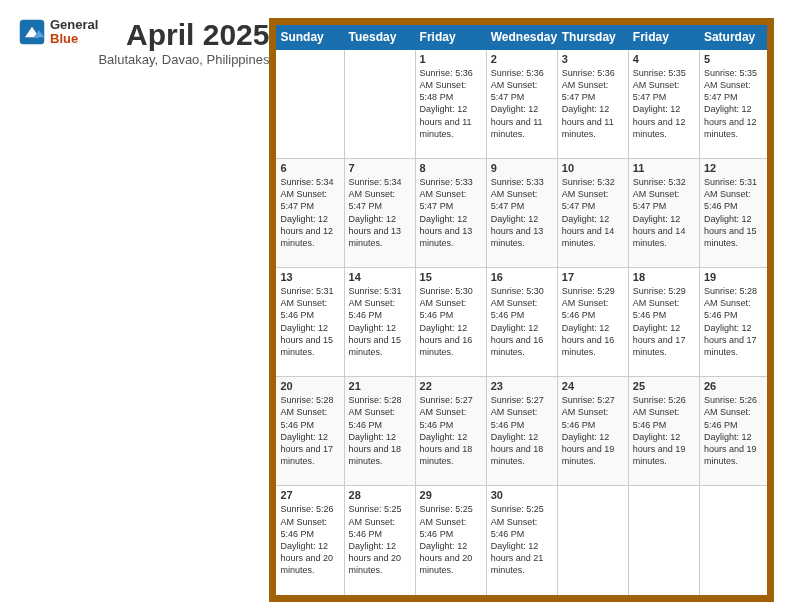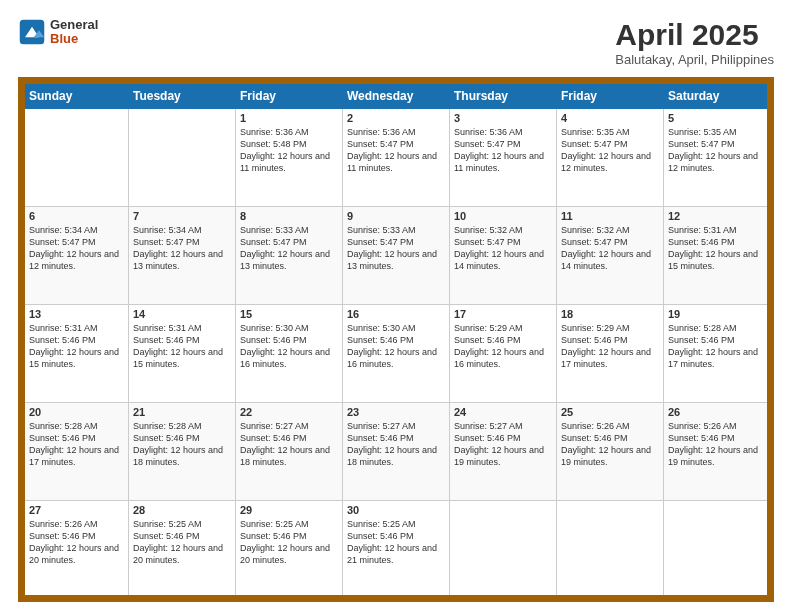--- a/index.html
+++ b/index.html
@@ -8,21 +8,21 @@
       height: 612px;
       font-family: Arial, sans-serif;
       background: #fff;
       overflow: hidden;
     }
     .page {
       width: 792px;
       height: 612px;
       padding: 18px 18px 10px 18px;
       display: flex;
-      flex-direction: column;
+      flex-direction: row;
     }
     .header {
       display: flex;
       justify-content: space-between;
       align-items: flex-start;
       margin-bottom: 10px;
     }
     .logo {
       display: flex;
       align-items: center;
@@ -35,20 +35,21 @@
       font-weight: bold;
       line-height: 1.1;
     }
     .logo-general { color: #333; }
     .logo-blue { color: #c2410c; }
     .logo-icon {
       width: 28px;
       height: 28px;
     }
     .title-block {
+      text-align: right;
     }
     .title-main {
       font-size: 30px;
       font-weight: bold;
       color: #333;
     }
     .title-sub {
       font-size: 13px;
       color: #555;
     }
@@ -105,21 +106,21 @@
         <polygon points="8,22 16,10 24,22" fill="white"></polygon>
         <polygon points="18,22 24,14 30,22" fill="#5ba3d9"></polygon>
       </svg>
       <div class="logo-text">
         <span class="logo-general">General</span>
         <span class="logo-blue">Blue</span>
       </div>
     </div>
     <div class="title-block">
       <div class="title-main">April 2025</div>
-      <div class="title-sub">Balutakay, April, Philippines</div>
+      <div class="title-sub">Balutakay, Davao, Philippines</div>
     </div>
   </div>
 
   <table class="calendar">
     <thead>
       <tr>
       <th>Sunday</th>
           <th>Tuesday</th>
           <th>Friday</th>
           <th>Wednesday</th>

